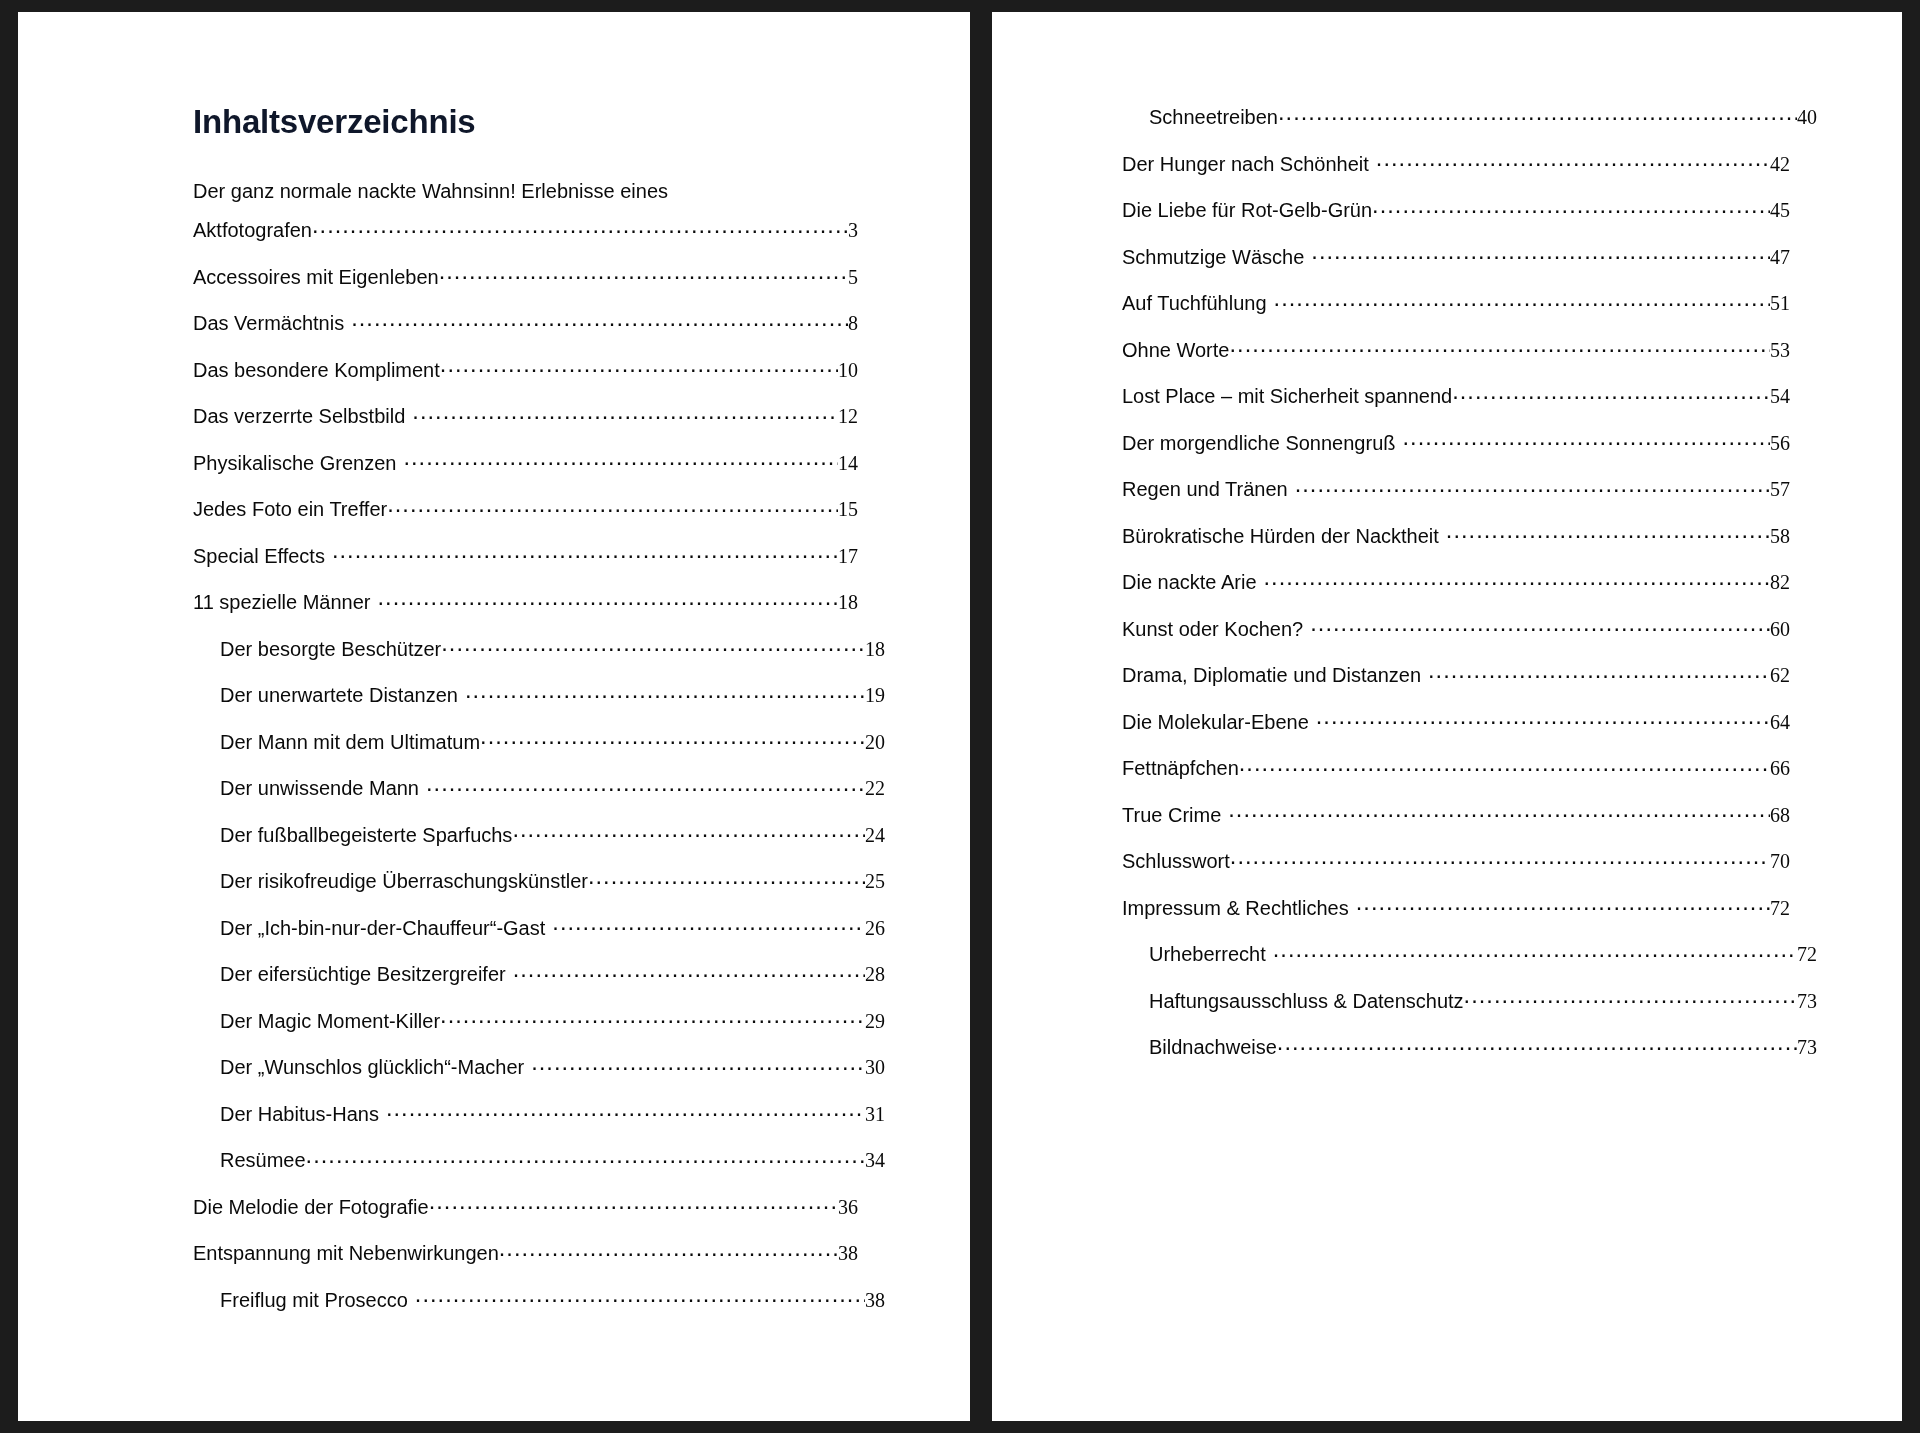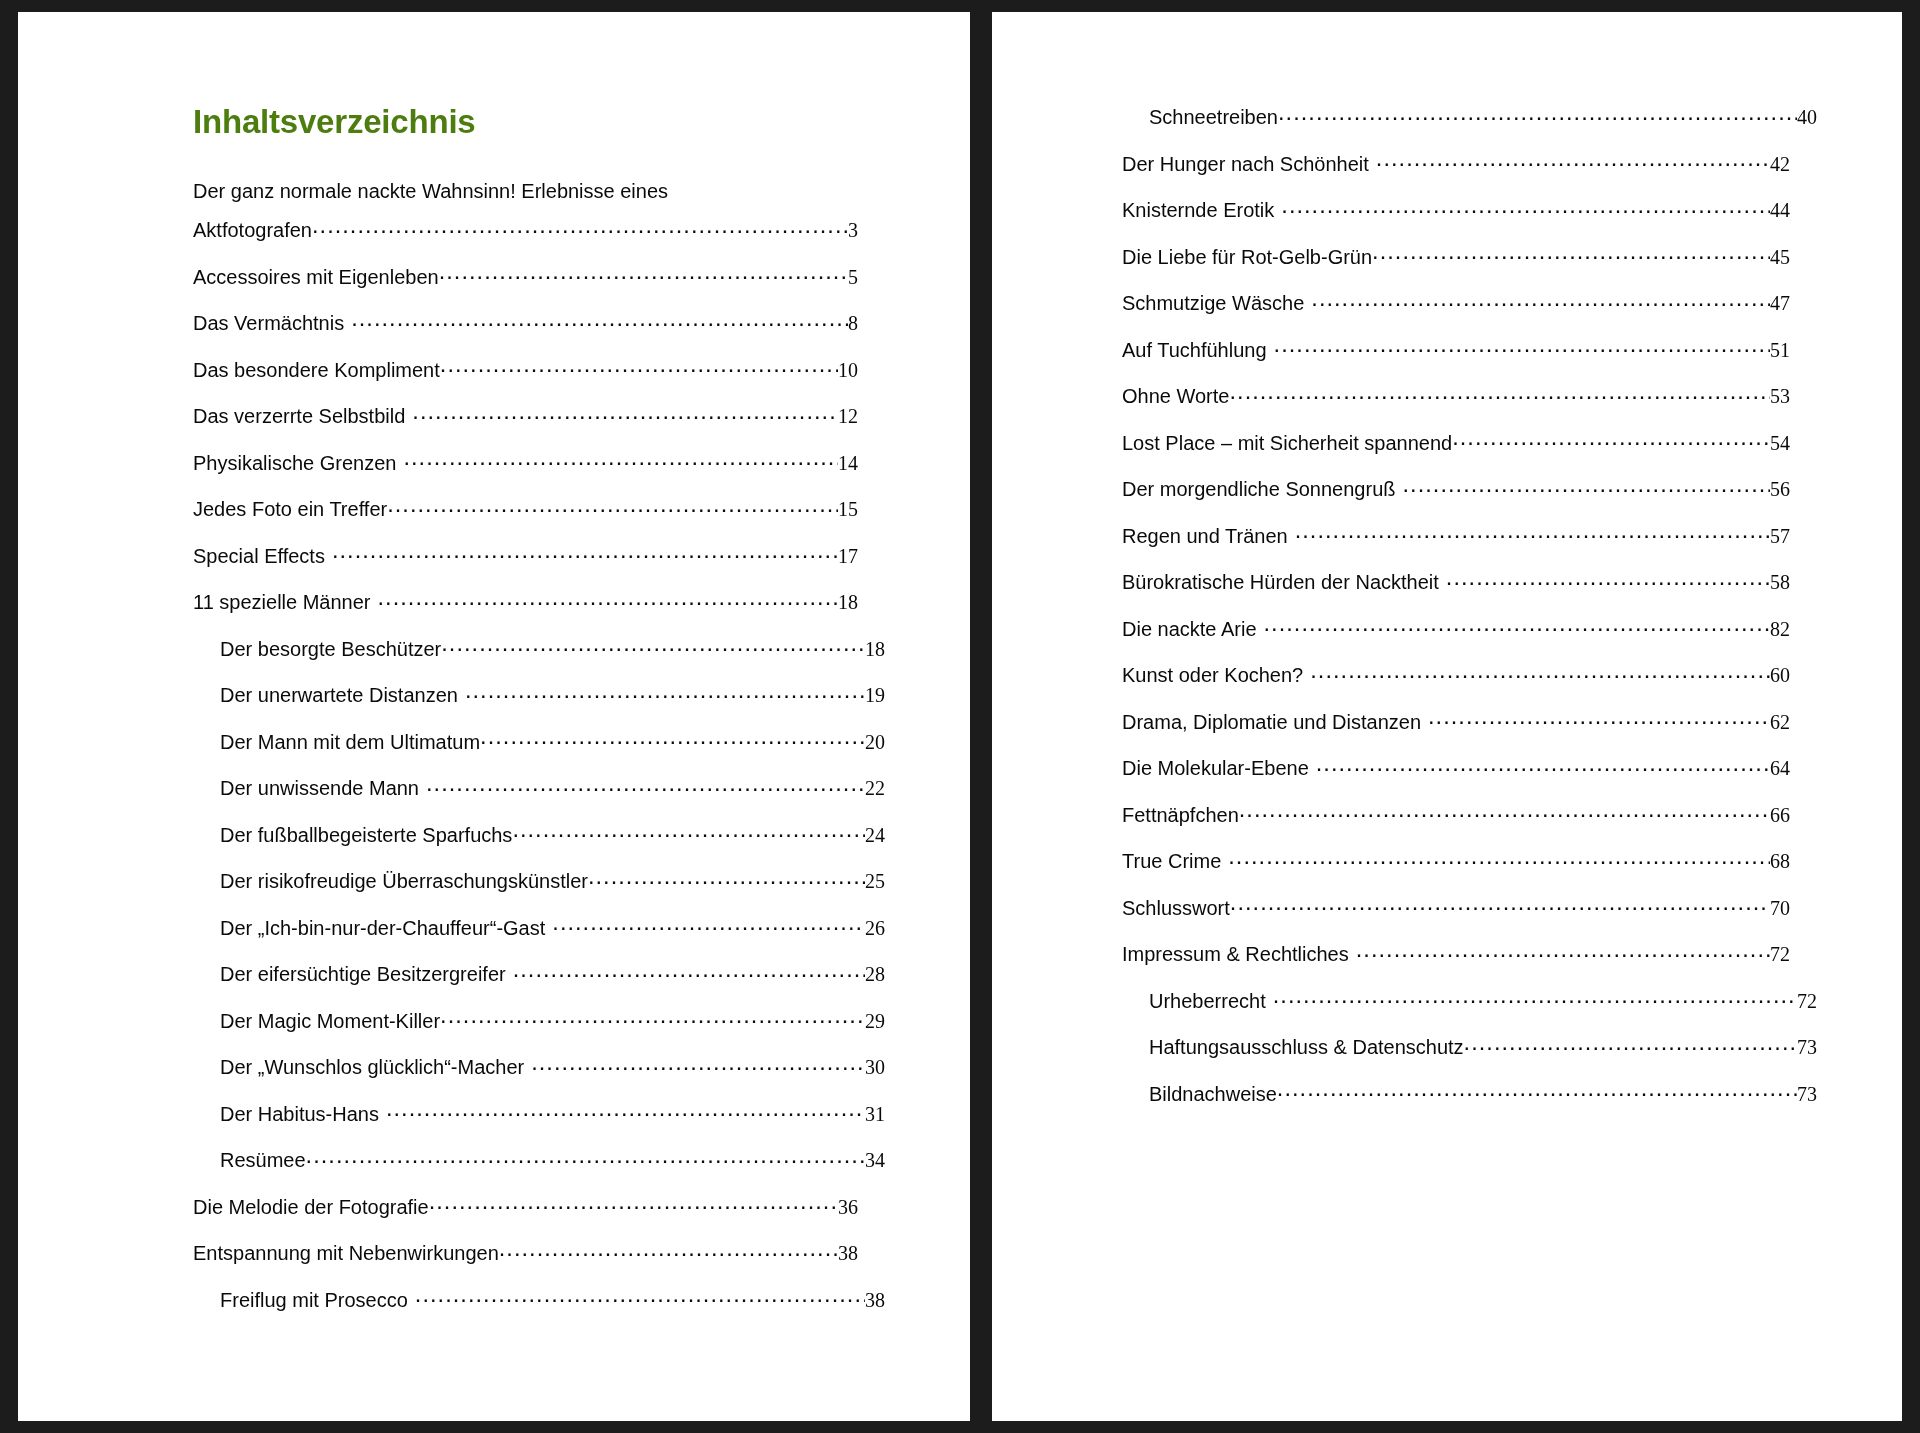--- a/index.html
+++ b/index.html
@@ -44,21 +44,21 @@
     margin-left: 175px;
     width: 665px;
   }
   .inner-right {
     margin-left: 130px;
     width: 668px;
   }
   .toc-title {
     font-size: 33px;
     font-weight: bold;
-    color: #4d7c0f;
+    color: #0f172a;
     letter-spacing: -0.2px;
     margin: 0 0 38px 0;
     line-height: 1.1;
   }
   .toc-list {
     list-style: none;
     margin: 0;
     padding: 0;
   }
   .toc-row {
@@ -294,26 +294,20 @@
             <span class="leader"></span>
             <span class="toc-page">40</span>
           </li>
           <li class="toc-row">
             <span class="toc-label">Der Hunger nach Schönheit</span>
             <span class="toc-gap sp"></span>
             <span class="leader"></span>
             <span class="toc-page">42</span>
           </li>
           <li class="toc-row">
-            <span class="toc-label">Knisternde Erotik</span>
-            <span class="toc-gap sp"></span>
-            <span class="leader"></span>
-            <span class="toc-page">44</span>
-          </li>
-          <li class="toc-row">
             <span class="toc-label">Die Liebe für Rot-Gelb-Grün</span>
             <span class="toc-gap"></span>
             <span class="leader"></span>
             <span class="toc-page">45</span>
           </li>
           <li class="toc-row">
             <span class="toc-label">Schmutzige Wäsche</span>
             <span class="toc-gap sp"></span>
             <span class="leader"></span>
             <span class="toc-page">47</span>

